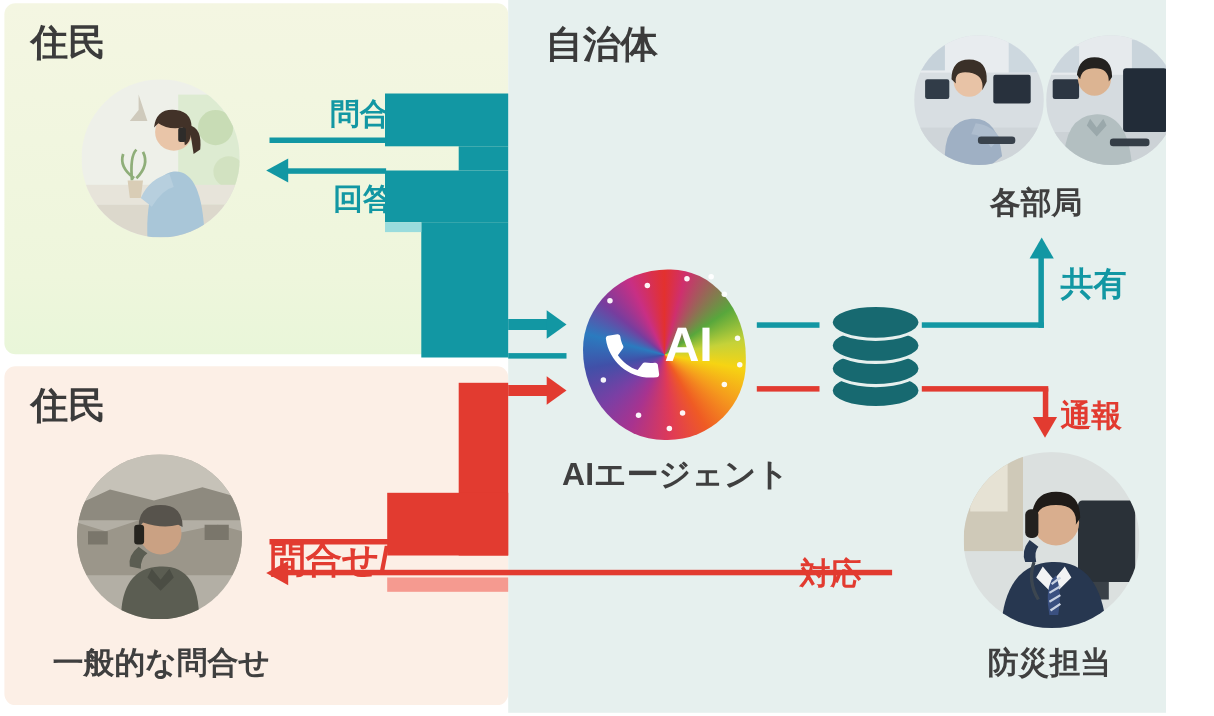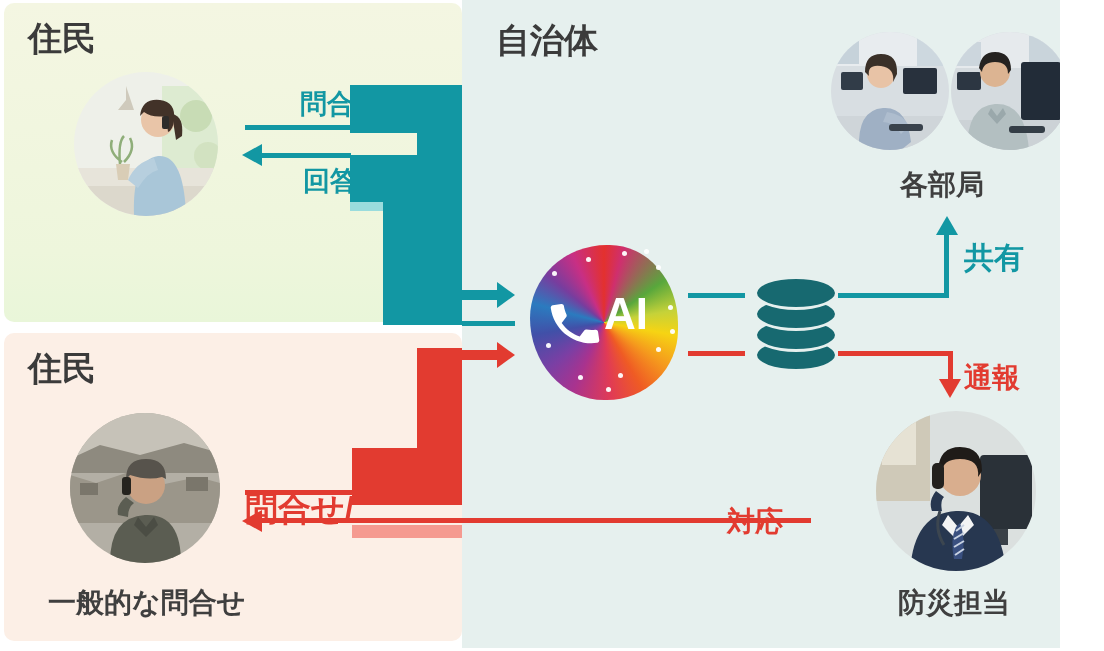--- a/index.html
+++ b/index.html
@@ -134,20 +134,21 @@
   <div class="abs head head-left-red" style="left:242px;top:510px;"></div>
   <div class="abs line line-red" style="left:260px;top:518px;width:551px;height:5px;"></div>
   <div class="abs flow-label red-text" style="left:727px;top:479px;font-size:28px;z-index:3;">対応</div>
 
   <div class="abs ai-blob">
     <svg class="phone" viewBox="0 0 24 24">
       <path fill="#ffffff" d="M6.62 10.79c1.44 2.83 3.76 5.14 6.59 6.59l2.2-2.2c.27-.27.67-.36 1.02-.24 1.12.37 2.33.57 3.57.57.55 0 1 .45 1 1V20c0 .55-.45 1-1 1-9.39 0-17-7.61-17-17 0-.55.45-1 1-1h3.5c.55 0 1 .45 1 1 0 1.25.2 2.45.57 3.57.11.35.03.74-.25 1.02l-2.2 2.2z"></path>
     </svg>
     <div class="ai-text">AI</div>
   </div>
+  <div class="abs caption" style="left:511px;top:412px;font-size:29px;">AIエージェント</div>
 
   <div class="abs db">
     <div class="db-disc d4"></div>
     <div class="db-disc d3"></div>
     <div class="db-disc d2"></div>
     <div class="db-disc d1"></div>
   </div>
 
   <div class="abs line line-teal" style="left:688px;top:293px;width:57px;height:5px;"></div>
   <div class="abs line line-red" style="left:688px;top:351px;width:57px;height:5px;"></div>

